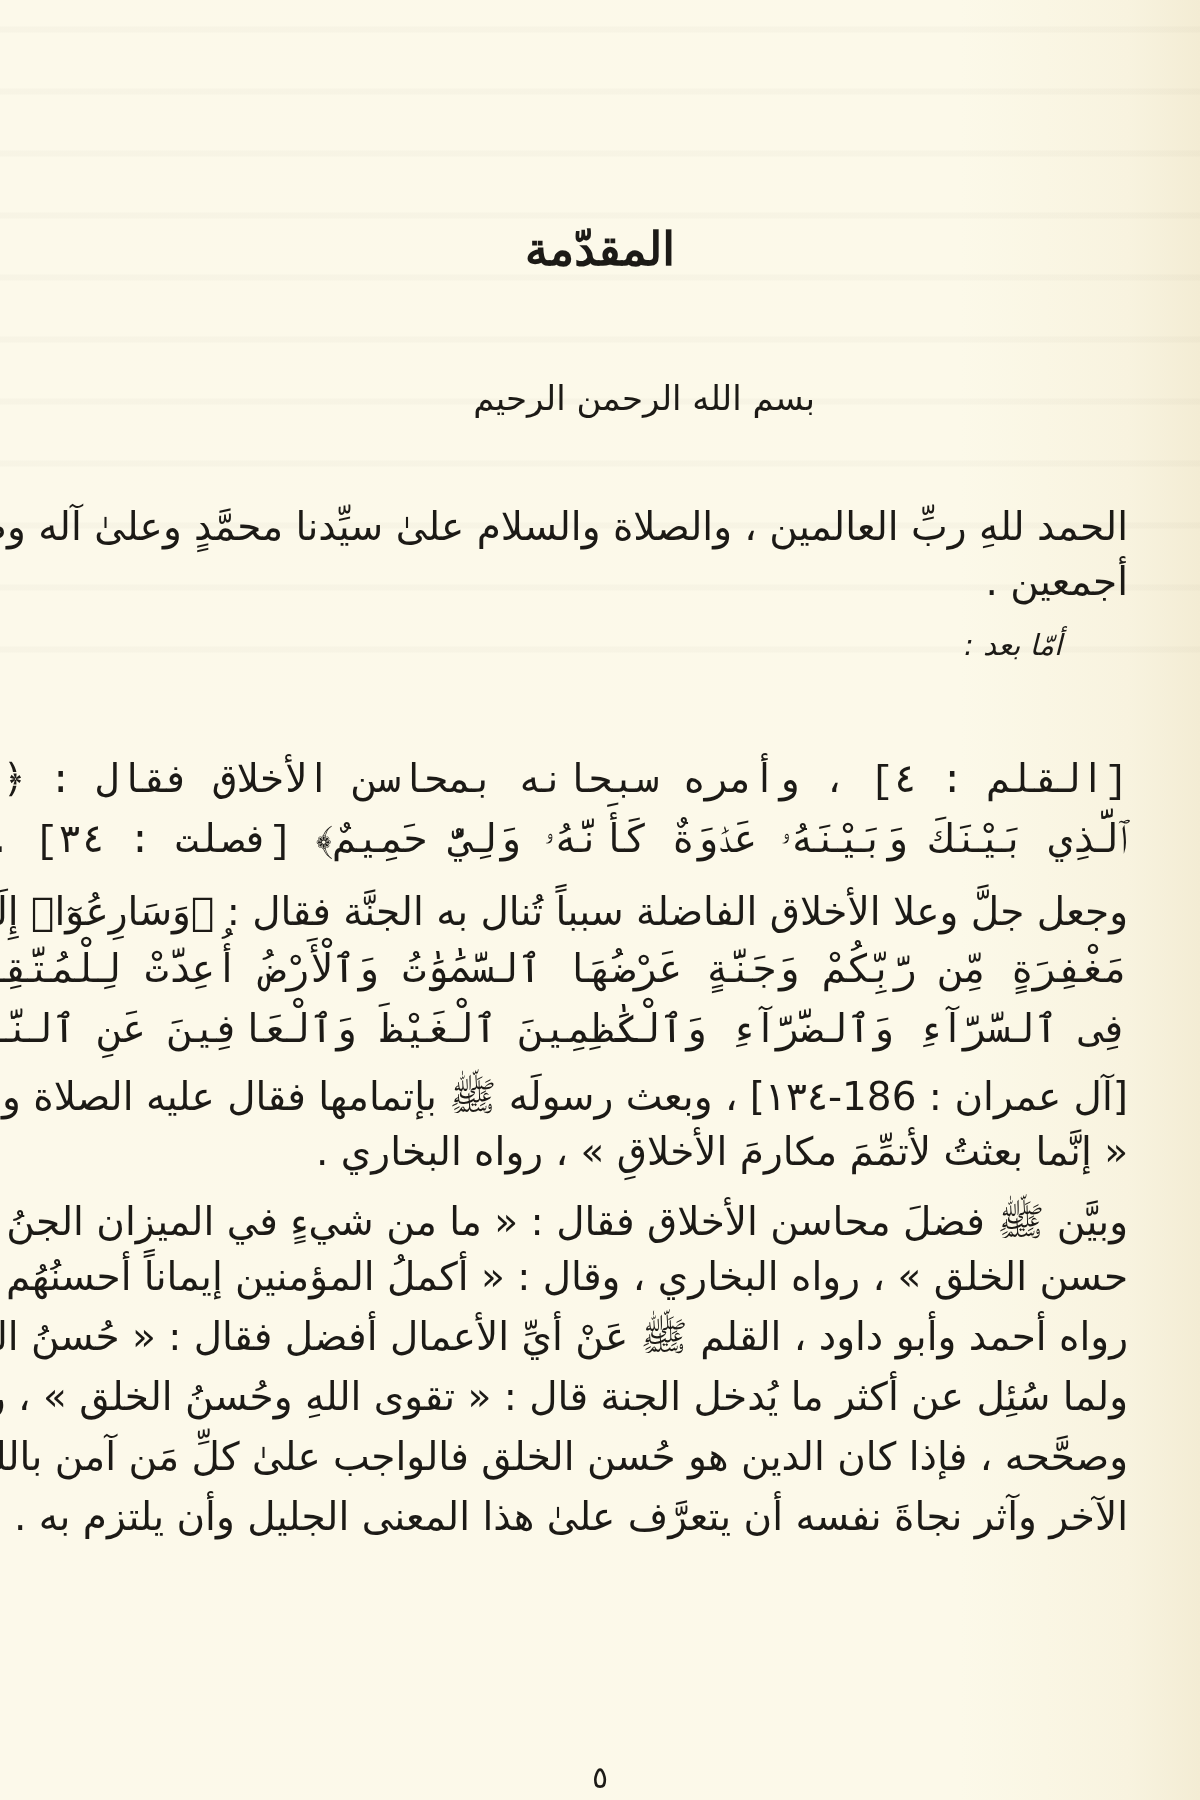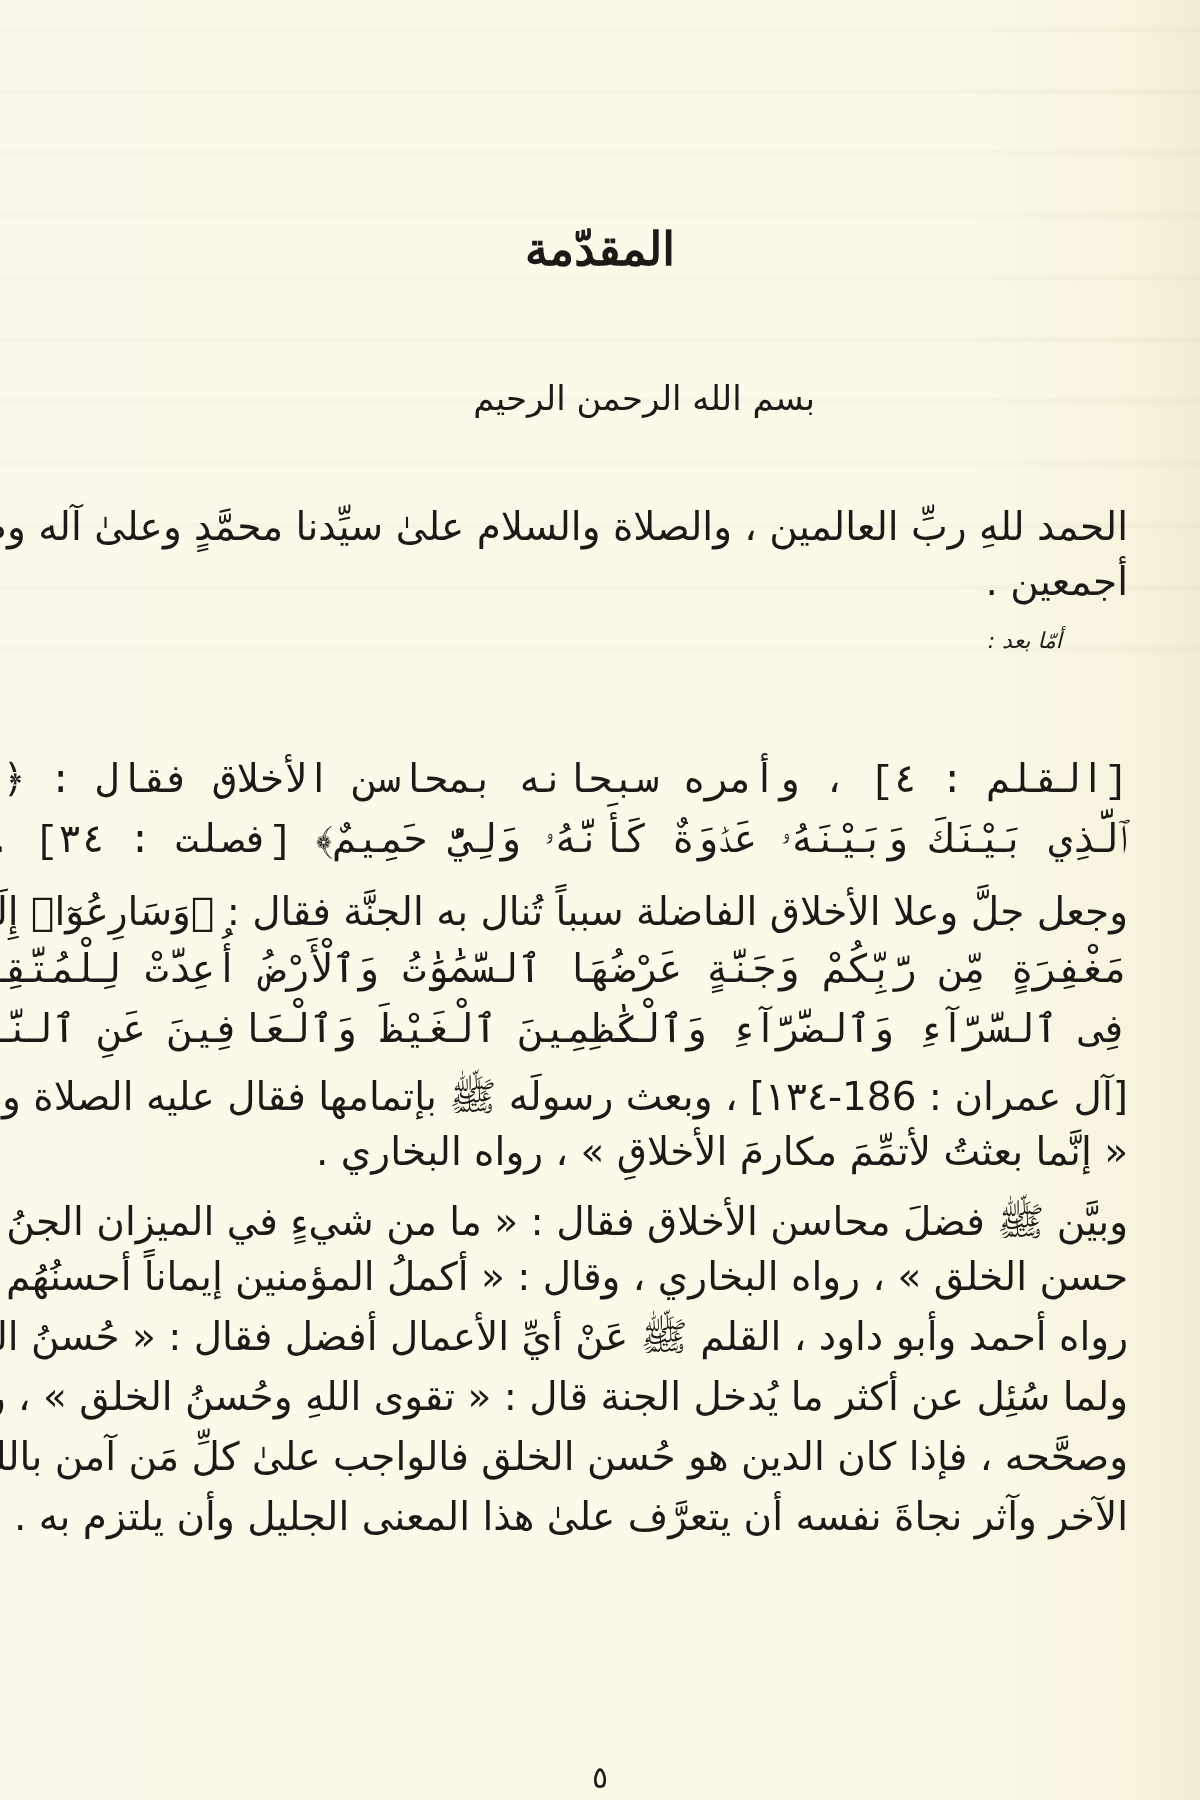--- a/index.html
+++ b/index.html
@@ -63,21 +63,21 @@
   .line.last {
     text-align-last: right;
   }
   .line.indent {
     width: 960px;
   }
   .heading-inline {
     position: absolute;
     right: 138px;
     direction: rtl;
-    font-size: 22px;
+    font-size: 29px;
     font-family: "DejaVu Sans", sans-serif;
     font-style: italic;
   }
   .quran {
     font-family: Liberation Mono, monospace;
   }
   .page-number {
     position: absolute;
     top: 1760px;
     left: 0; width: 1200px;

